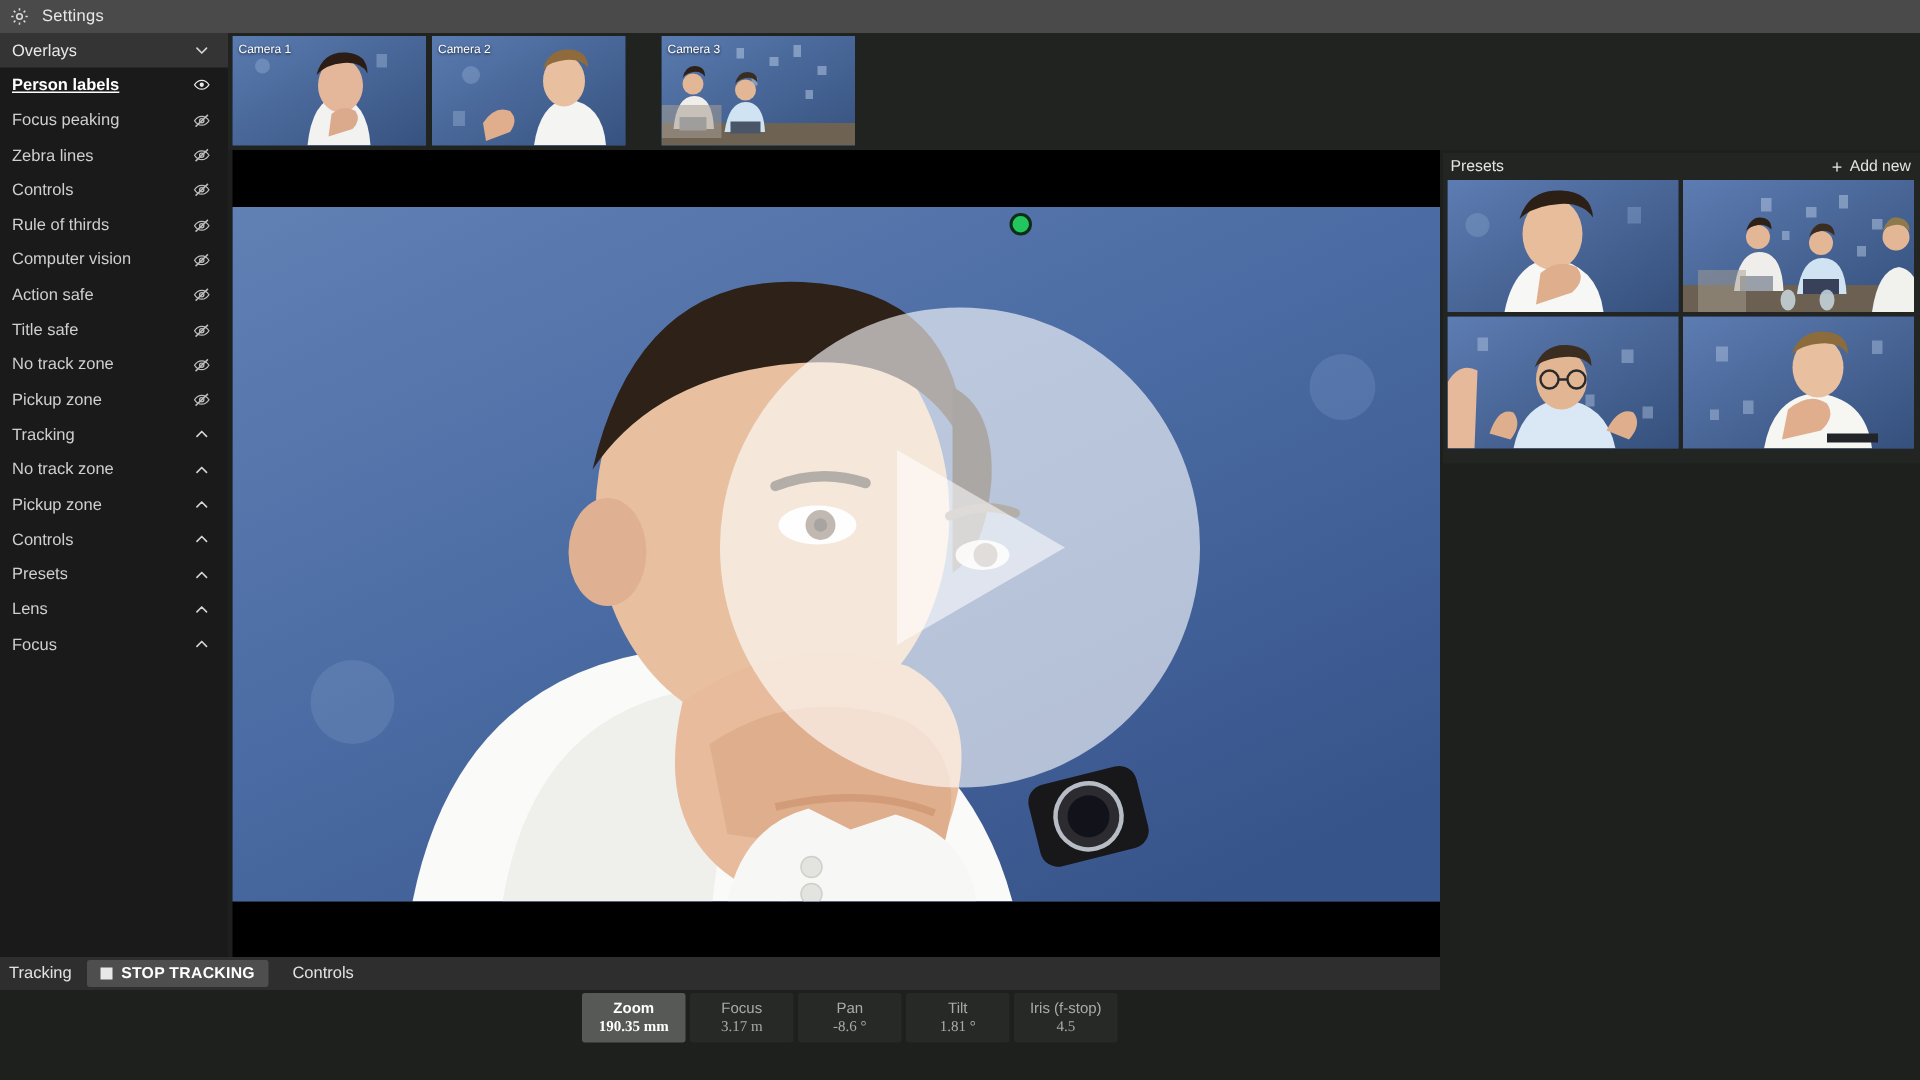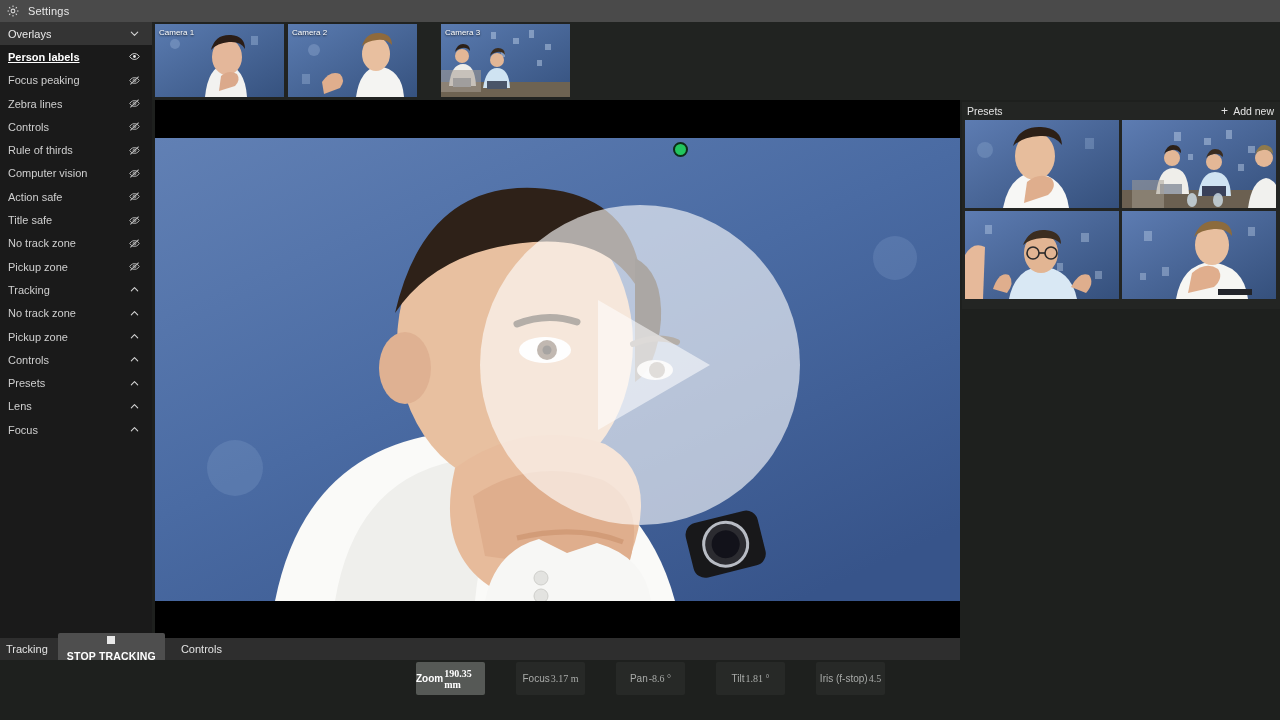--- a/index.html
+++ b/index.html
@@ -104,38 +104,38 @@
   
   .trackbar {
     position: absolute; left: 0; top: 638px; width: 960px; height: 22px;
     background: #2e2e2e; display: flex; align-items: center; gap: 0;
     font-size: 11px; color: #e2e2e2;
   }
   .tb-label { padding: 0 10px 0 6px; }
   .tb-btn {
     display: flex; align-items: center; gap: 6px;
     background: #4e4e4e; color: #fff; font-size: 10.5px; font-weight: bold;
-    padding: 3px 9px; border-radius: 2px; cursor: pointer; letter-spacing: .2px; flex-direction: column;
+    padding: 3px 9px; border-radius: 2px; cursor: pointer; letter-spacing: .2px;
   }
   .stopsq { width: 8px; height: 8px; background: #e8e8e8; display: block; }
   .tb-label2 { padding-left: 16px; }
 
   
   .ctrlrow {
     position: absolute; left: 0; top: 660px; width: 1280px; height: 60px;
     background: #1e201e;
   }
   .ctrlbtns {
     position: absolute; left: 388px; top: 2px;
     display: flex; gap: 3px;
   }
   .ctrlbtn {
     width: 69px; height: 33px; background: #272927; border-radius: 2px;
-    display: flex; align-items: center; justify-content: center;
-    gap: 1px; cursor: pointer; margin-left: 28px;
+    display: flex; flex-direction: column; align-items: center; justify-content: center;
+    gap: 1px; cursor: pointer;
   }
   .ctrlbtn.sel { background: #565956; }
   .ctrlbtn .cb-name { font-size: 10px; color: #a9aba9; }
   .ctrlbtn .cb-val  { font-size: 10px; color: #a9aba9; font-family: Liberation Serif, serif; }
   .ctrlbtn.sel .cb-name, .ctrlbtn.sel .cb-val { color: #ffffff; font-weight: bold; }
 </style>
 </head>
 <body>
 
 <div id="app">

